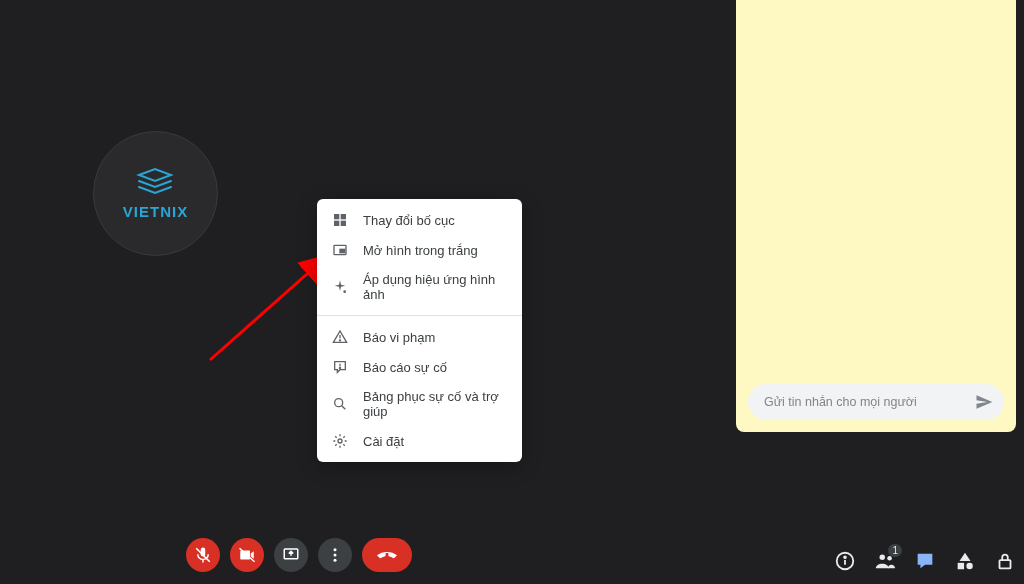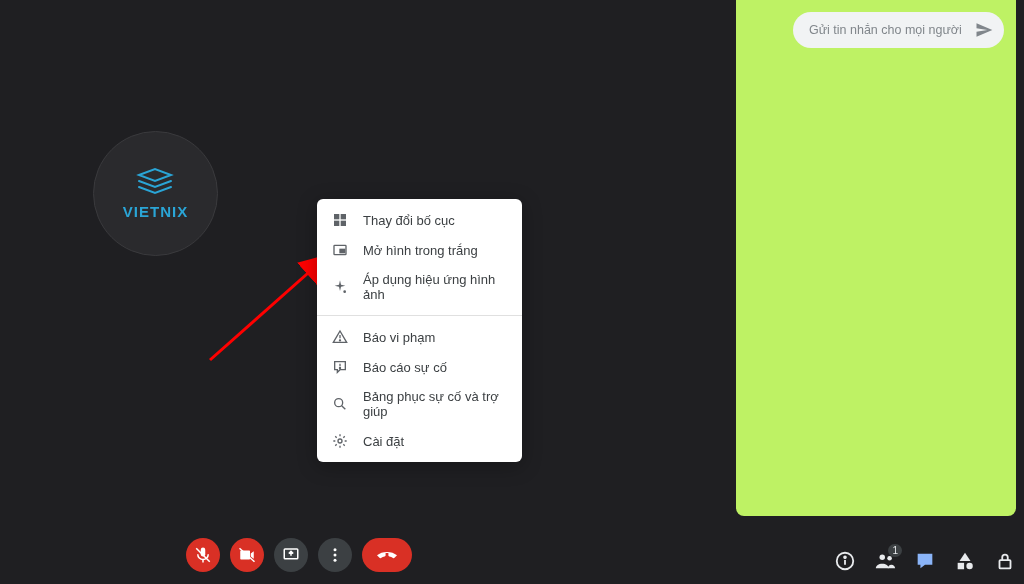--- a/index.html
+++ b/index.html
@@ -51,24 +51,24 @@
   .menu-item.fullscreen { background:#f1f3f4; }
   .menu-item .mi-icon { width:18px; display:flex; align-items:center; justify-content:center; color:#5f6368; flex-shrink:0; }
   .menu-item .mi-text { flex:1 1 auto; }
   .menu-item .mi-sub { display:block; font-size: 11px; color:#80868b; margin-top:1px; }
   .menu-divider { height:1px; background:#e0e0e0; margin:6px 0; }
 
   
   .chat-panel {
     position: absolute;
     right: 8px; top: 0;
-    width: 280px; height: 516px;
-    background: #bef264;
+    width: 280px; height: 432px;
+    background: #fef9c3;
     border-radius: 0 0 8px 8px;
-    display:flex; 
+    display:flex; flex-direction:column;
   }
   .chat-body { flex:1 1 auto; }
   .chat-input-row {
     margin: 12px;
     background: #f1f3f4;
     border-radius: 20px;
     height: 36px;
     display:flex; align-items:center;
     padding: 0 6px 0 16px;
   }

